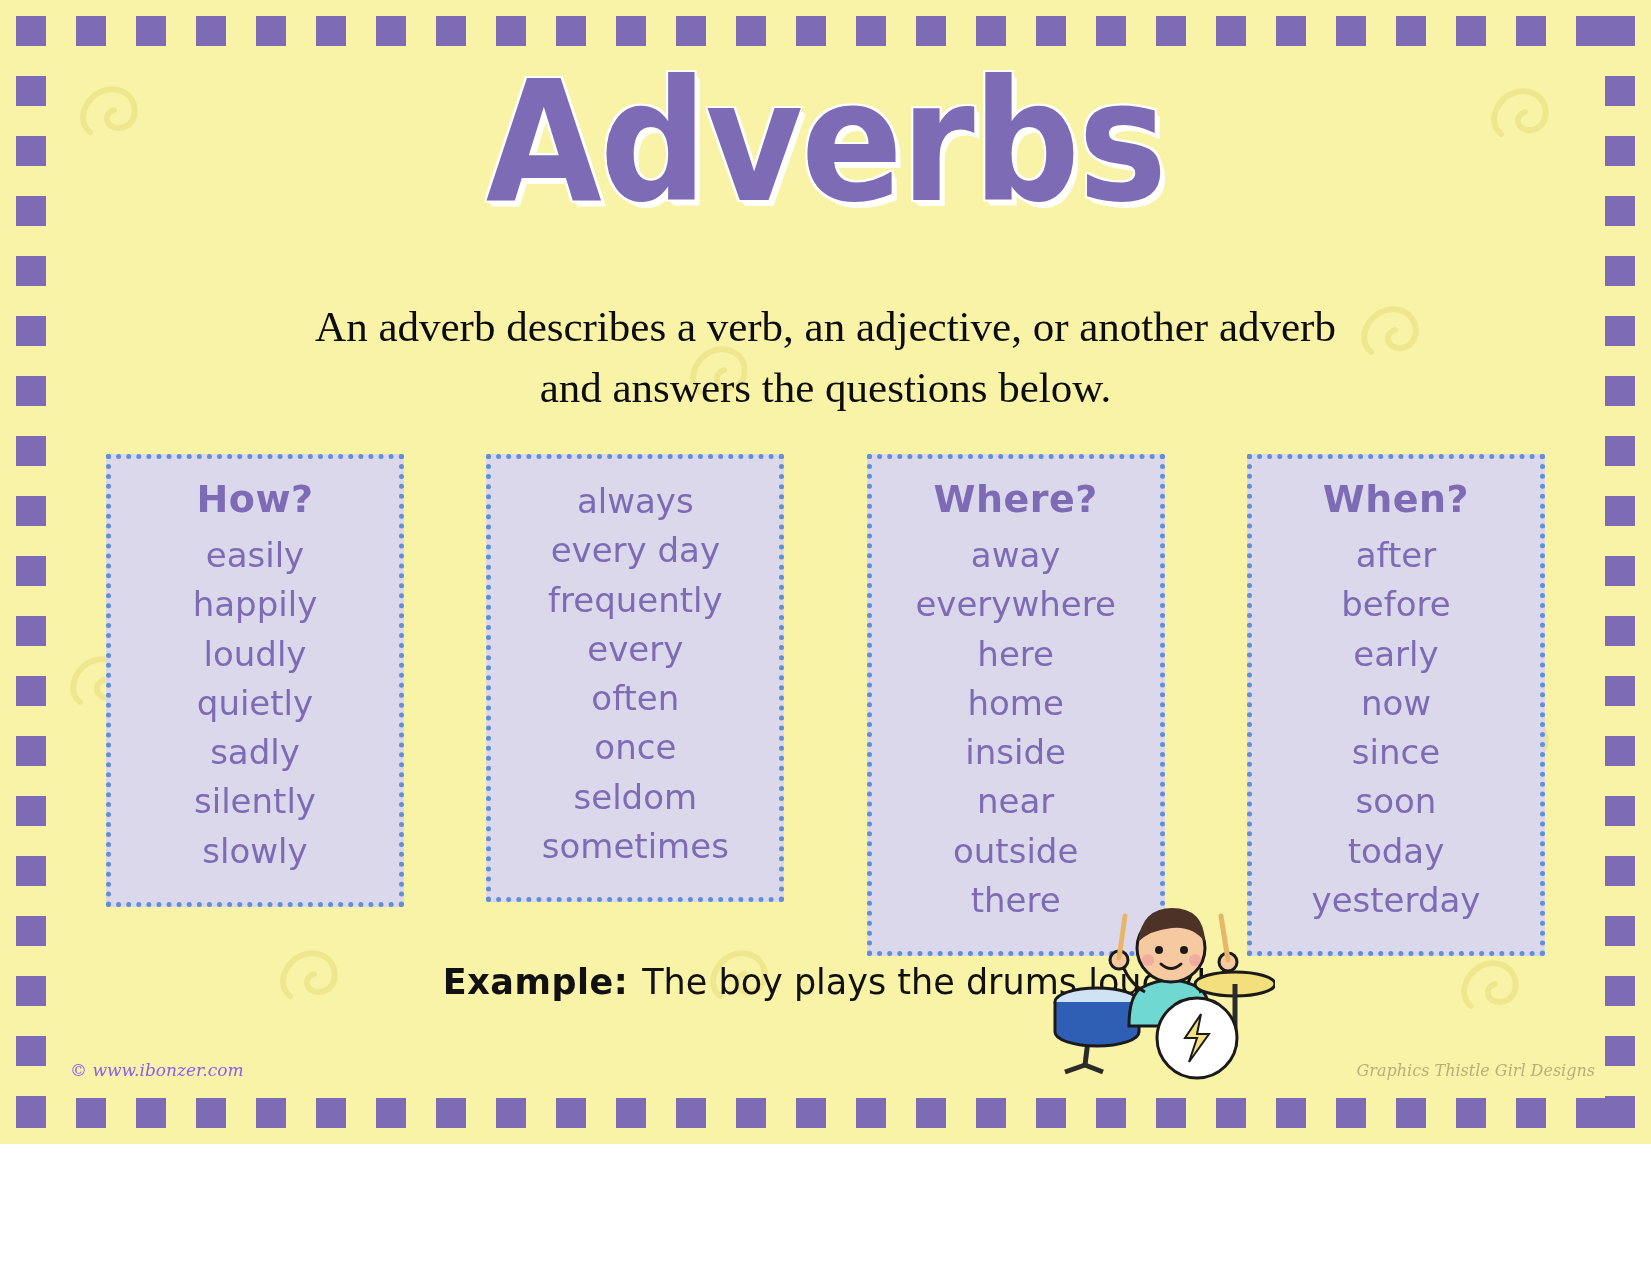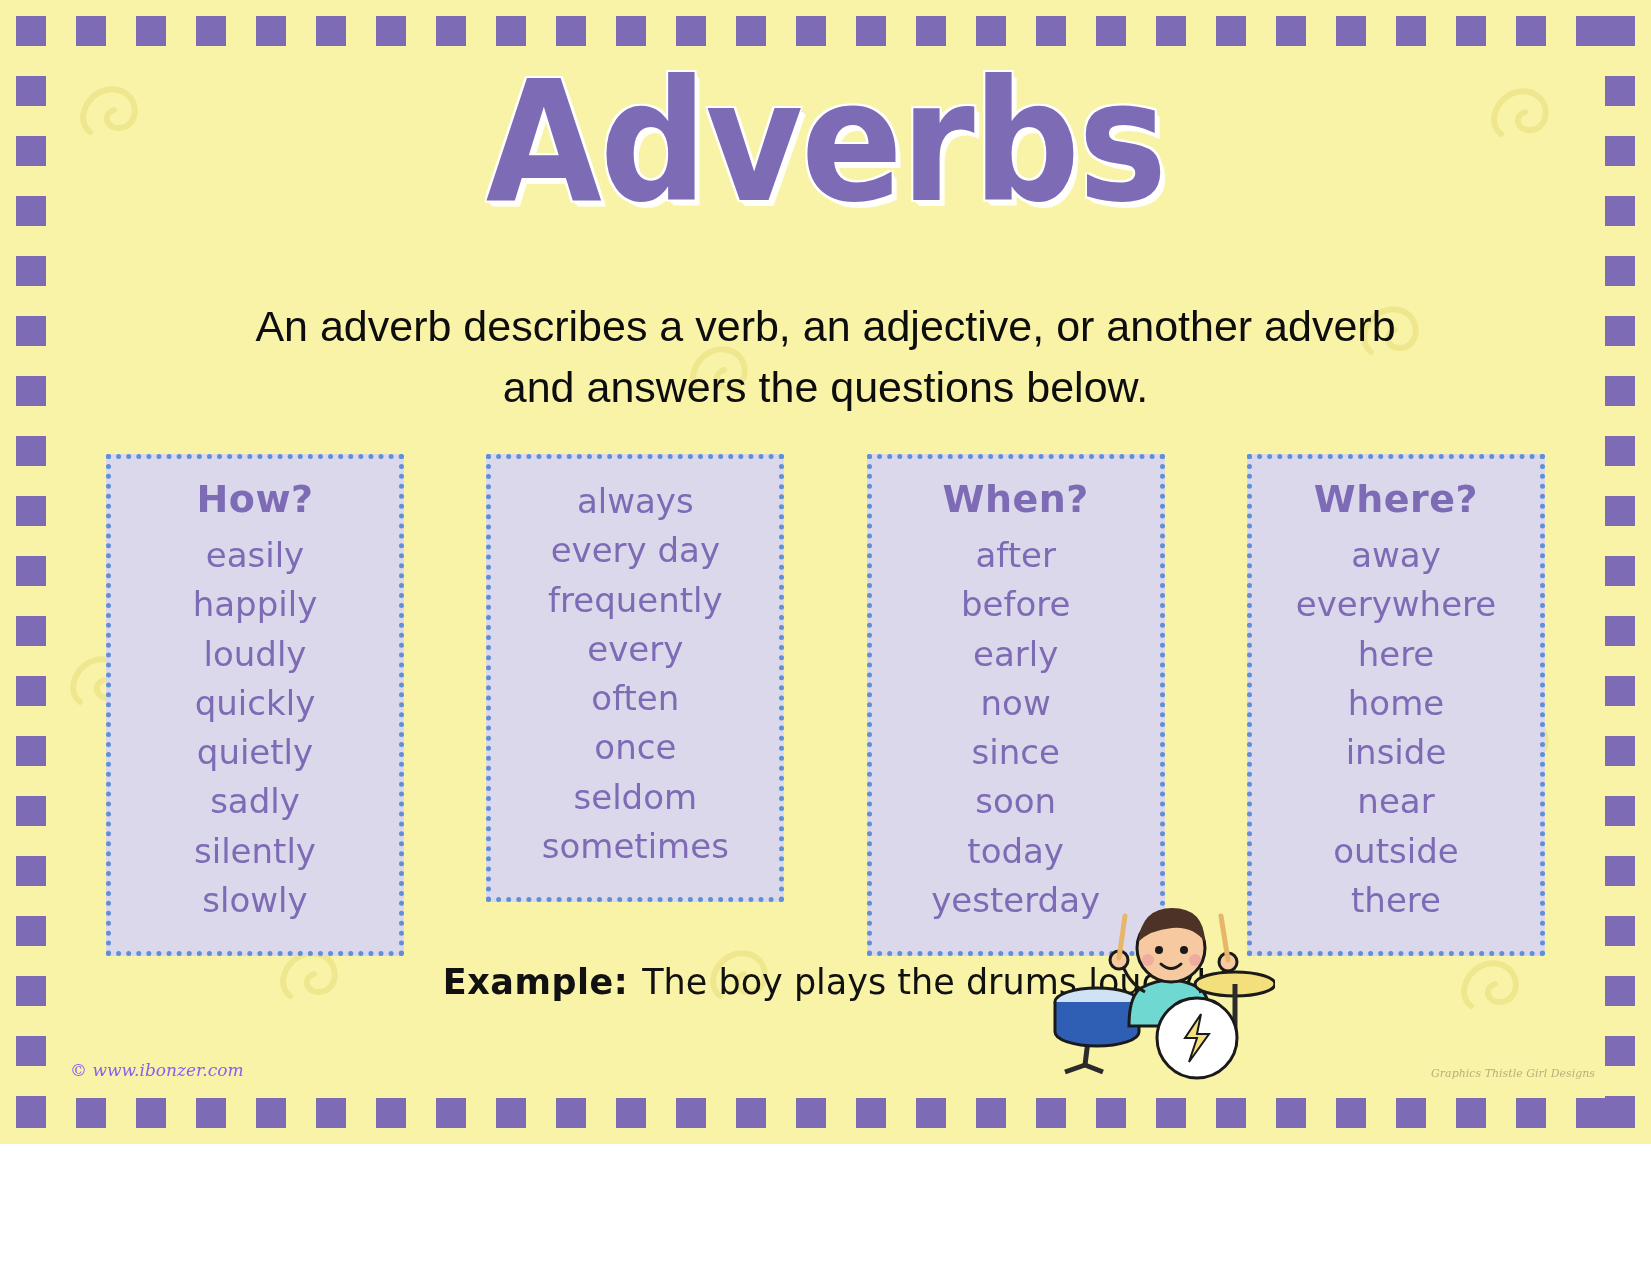--- a/index.html
+++ b/index.html
@@ -97,21 +97,21 @@
     transform-origin: top center;
   }
 
   
   .intro {
     position: absolute;
     top: 250px;
     left: 40px;
     right: 40px;
     text-align: center;
-    font-family: Liberation Sans, sans-serif;
+    font-family: Liberation Serif, serif;
     font-size: 43px;
     line-height: 1.42;
     color: #0d0d0d;
   }
 
   
   .boxes {
     position: absolute;
     top: 408px;
     left: 60px;
@@ -172,21 +172,21 @@
     font-style: italic;
     font-size: 17px;
     color: #8b5cf6;
   }
   .credit-right {
     position: absolute;
     bottom: 18px;
     right: 10px;
     font-family: "DejaVu Serif", serif;
     font-style: italic;
-    font-size: 11px;
+    font-size: 16px;
     color: #b9ae7a;
   }
 
   
   .drummer {
     position: absolute;
     right: 330px;
     bottom: 18px;
     width: 230px;
     height: 230px;
@@ -244,62 +244,61 @@
       <div>and answers the questions below.</div>
     </div>
 
     <div class="boxes">
 
       <div class="wordbox">
         <div class="box-title">How?</div>
         <div class="word">easily</div>
         <div class="word">happily</div>
         <div class="word">loudly</div>
-        <div class="word">quickly</div>
         <div class="word">quietly</div>
         <div class="word">sadly</div>
         <div class="word">silently</div>
         <div class="word">slowly</div>
       </div>
 
       <div class="wordbox">
         <div class="word">always</div>
         <div class="word">every day</div>
         <div class="word">frequently</div>
         <div class="word">every</div>
         <div class="word">often</div>
         <div class="word">once</div>
         <div class="word">seldom</div>
         <div class="word">sometimes</div>
+      </div>
+
+      <div class="wordbox">
+        <div class="box-title">Where?</div>
+        <div class="word">away</div>
+        <div class="word">everywhere</div>
+        <div class="word">here</div>
+        <div class="word">home</div>
+        <div class="word">inside</div>
+        <div class="word">near</div>
+        <div class="word">outside</div>
+        <div class="word">there</div>
       </div>
 
       <div class="wordbox">
         <div class="box-title">When?</div>
         <div class="word">after</div>
         <div class="word">before</div>
         <div class="word">early</div>
         <div class="word">now</div>
         <div class="word">since</div>
         <div class="word">soon</div>
         <div class="word">today</div>
         <div class="word">yesterday</div>
       </div>
 
-      <div class="wordbox">
-        <div class="box-title">Where?</div>
-        <div class="word">away</div>
-        <div class="word">everywhere</div>
-        <div class="word">here</div>
-        <div class="word">home</div>
-        <div class="word">inside</div>
-        <div class="word">near</div>
-        <div class="word">outside</div>
-        <div class="word">there</div>
-      </div>
-
     </div>
 
     <svg class="drummer" viewBox="0 0 230 230">
 
       <line x1="48" y1="150" x2="40" y2="215" stroke="#2b2b2b" stroke-width="5"></line>
       <line x1="40" y1="215" x2="20" y2="222" stroke="#2b2b2b" stroke-width="5"></line>
       <line x1="40" y1="215" x2="58" y2="222" stroke="#2b2b2b" stroke-width="5"></line>
 
       <ellipse cx="52" cy="152" rx="42" ry="14" fill="#cfe3f5" stroke="#1a1a1a" stroke-width="3"></ellipse>
       <path d="M10 152 L10 182 A42 14 0 0 0 94 182 L94 152" fill="#2f5fb5" stroke="#1a1a1a" stroke-width="3"></path>

